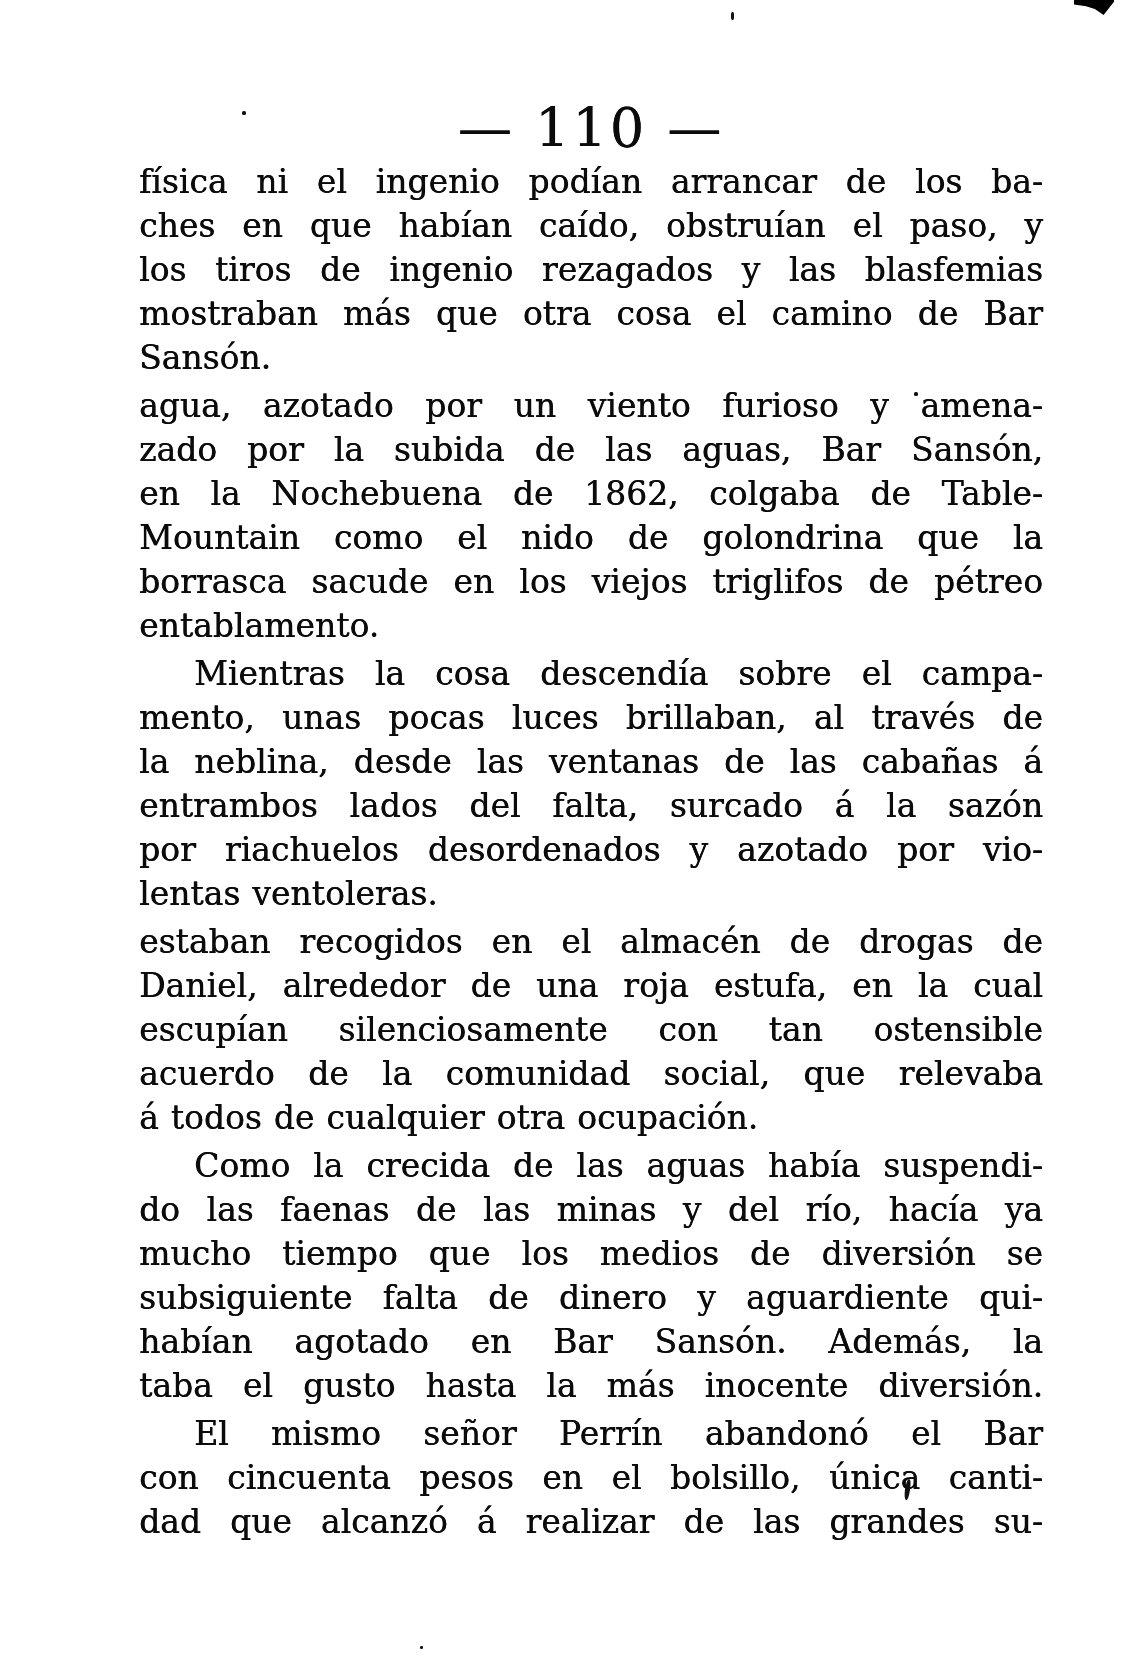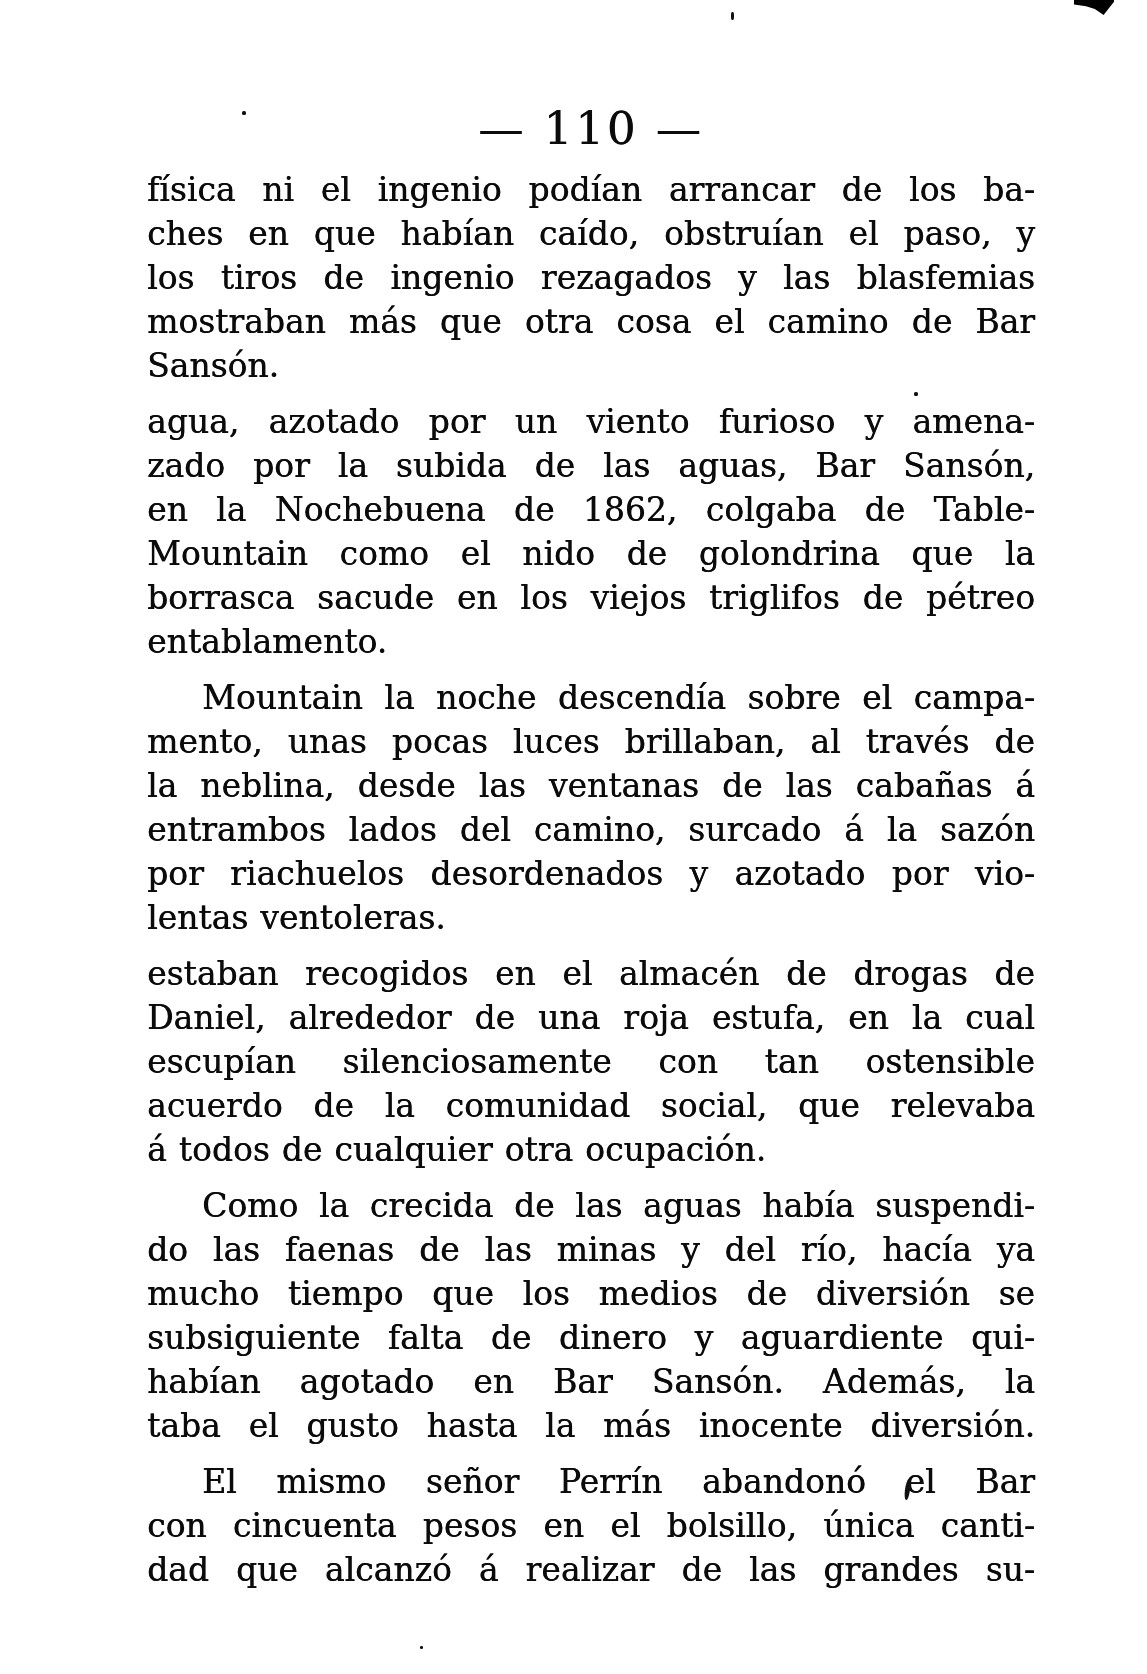--- a/index.html
+++ b/index.html
@@ -15,37 +15,37 @@
     overflow: hidden;
     font-family: "DejaVu Serif", "Liberation Serif", serif;
     color: #0b0b0b;
   }
   .page-header {
     position: absolute;
     top: 104px;
     left: 135px;
     width: 912px;
     text-align: center;
-    font-size: 45px;
+    font-size: 54px;
     line-height: 50px;
     letter-spacing: 3px;
     white-space: nowrap;
     text-shadow: 0.4px 0 0 currentColor;
   }
   .text-block {
     position: absolute;
     top: 156px;
     left: 135px;
     width: 912px;
     font-size: 33px;
     line-height: 44px;
     word-spacing: 1.5px;
     text-shadow: 0.4px 0 0 currentColor;
   }
-  .para { margin: 12px; padding: 0; }
+  .para { margin: 4px; padding: 0; }
   .line {
     display: block;
     text-align: justify;
     text-align-last: justify;
   }
   .line.last { text-align-last: left; }
   .line.indent { padding-left: 55px; }
 
   
   .corner-wedge {
@@ -86,24 +86,24 @@
       </p>
       <p class="para">
         <span class="line">agua, azotado por un viento furioso y amena-</span>
         <span class="line">zado por la subida de las aguas, Bar Sansón,</span>
         <span class="line">en la Nochebuena de 1862, colgaba de Table-</span>
         <span class="line">Mountain como el nido de golondrina que la</span>
         <span class="line">borrasca sacude en los viejos triglifos de pétreo</span>
         <span class="line last">entablamento.</span>
       </p>
       <p class="para">
-        <span class="line indent">Mountain la noche descendía sobre el campa-</span>
+        <span class="line indent">Mientras la cosa descendía sobre el campa-</span>
         <span class="line">mento, unas pocas luces brillaban, al través de</span>
         <span class="line">la neblina, desde las ventanas de las cabañas á</span>
-        <span class="line">entrambos lados del camino, surcado á la sazón</span>
+        <span class="line">entrambos lados del falta, surcado á la sazón</span>
         <span class="line">por riachuelos desordenados y azotado por vio-</span>
         <span class="line last">lentas ventoleras.</span>
       </p>
       <p class="para">
         <span class="line">estaban recogidos en el almacén de drogas de</span>
         <span class="line">Daniel, alrededor de una roja estufa, en la cual</span>
         <span class="line">escupían silenciosamente con tan ostensible</span>
         <span class="line">acuerdo de la comunidad social, que relevaba</span>
         <span class="line last">á todos de cualquier otra ocupación.</span>
       </p>

